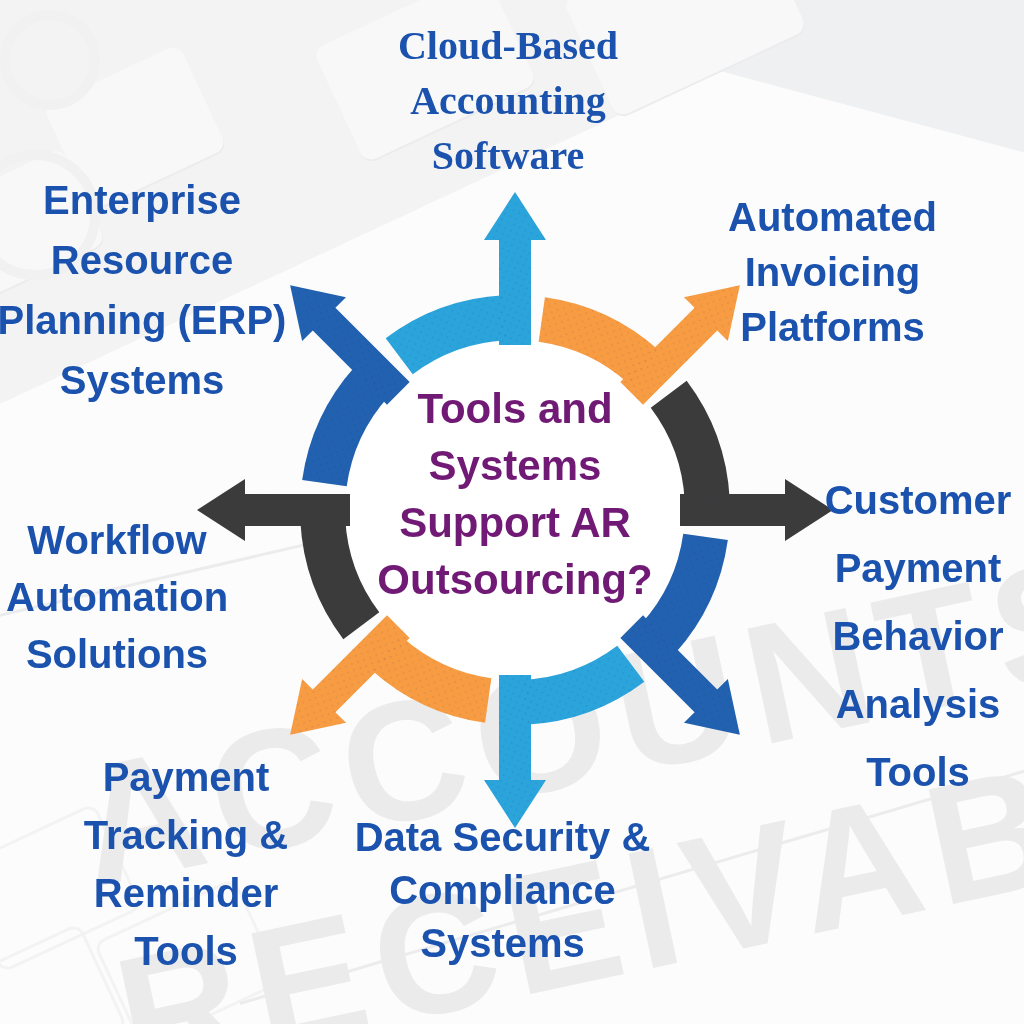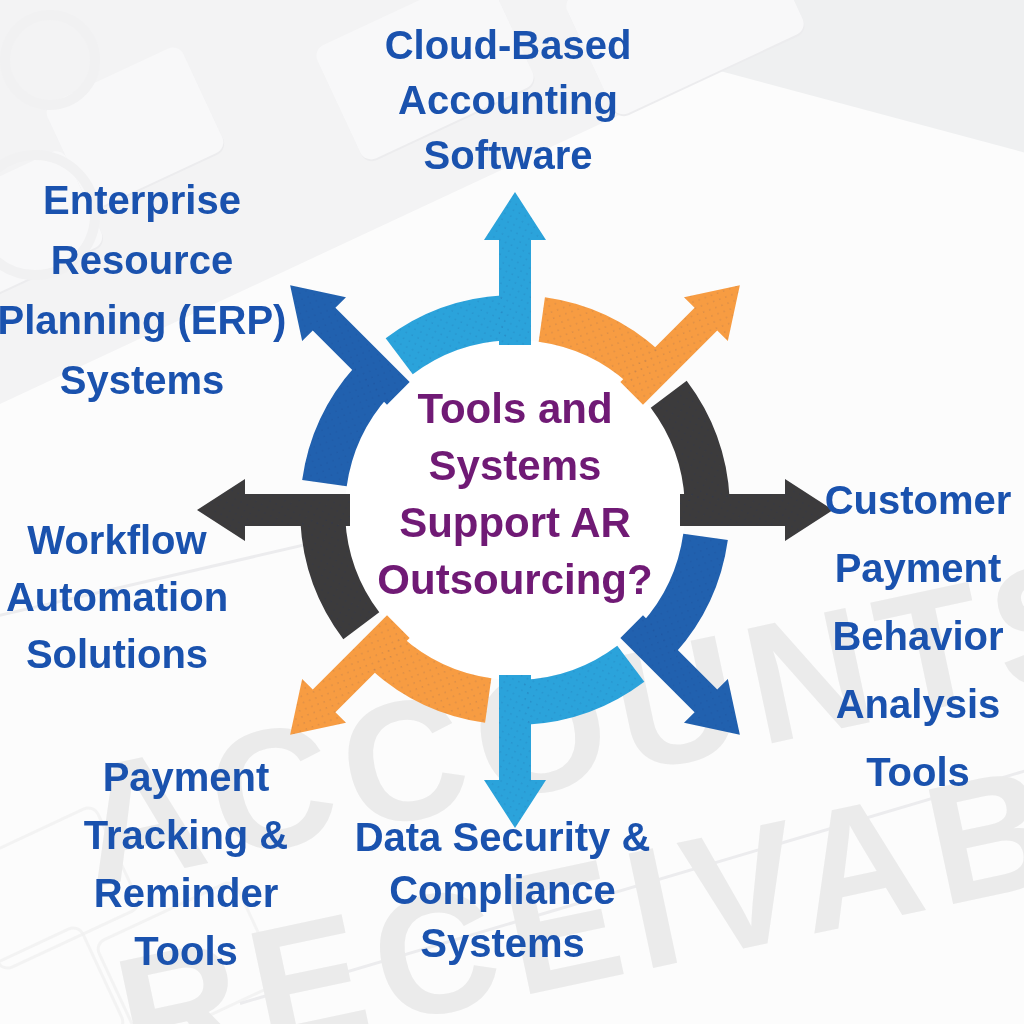--- a/index.html
+++ b/index.html
@@ -32,21 +32,21 @@
     font-weight:700;font-size:170px;line-height:195px;letter-spacing:12px;
     color:#EBEBEB;white-space:nowrap;user-select:none;
   }
   
   #ring-svg{position:absolute;left:0;top:0;}
   
   .label{
     position:absolute;font-weight:700;color:#1A52AE;text-align:center;
     white-space:pre-line;font-size:40px;line-height:55px;
   }
-  .l-cloud    {left:358px;top:18px;  width:300px;}
+  .l-cloud    {left:358px;top:18px;  width:300px;font-family:Liberation Serif, serif;}
   .l-erp      {left:-18px;top:170px; width:320px;line-height:60px;}
   .l-automated{left:690px;top:190px; width:285px;}
   .l-customer {left:812px;top:466px; width:212px;line-height:68px;}
   .l-analytics{left:675px;top:757px; width:295px;}
   .l-data     {left:335px;top:811px; width:335px;line-height:53px;text-align:center;}
   .l-payment  {left:40px; top:748px; width:292px;line-height:58px;}
   .l-workflow {left:-3px; top:512px; width:240px;line-height:57px;}
   .l-center   {left:355px;top:380px; width:320px;font-size:42px;line-height:57px;color:#701a75;}
 </style>
 </head>
@@ -133,20 +133,23 @@
       </g>
   </svg>
 
   <div class="label l-center">Tools and
 Systems
 Support AR
 Outsourcing?</div>
   <div class="label l-cloud">Cloud-Based
 Accounting
 Software</div>
+  <div class="label l-automated">Automated
+Invoicing
+Platforms</div>
   <div class="label l-customer">Customer
 Payment
 Behavior
 Analysis
 Tools</div>
   <div class="label l-data">Data Security &amp;
 Compliance
 Systems</div>
   <div class="label l-payment">Payment
 Tracking &amp;

